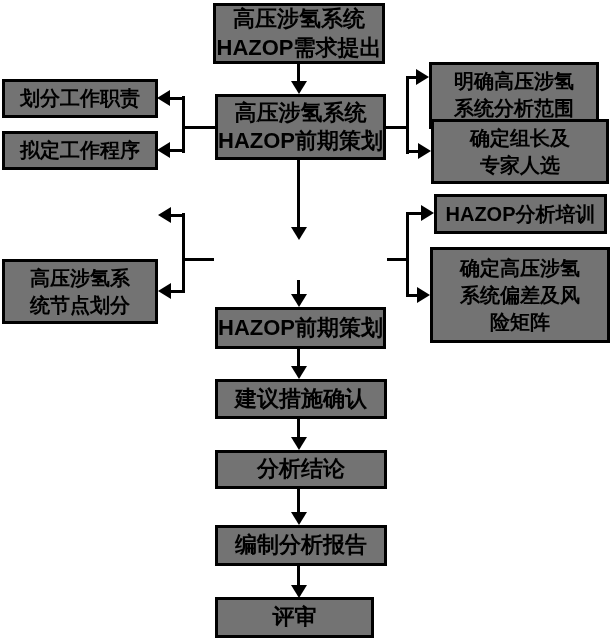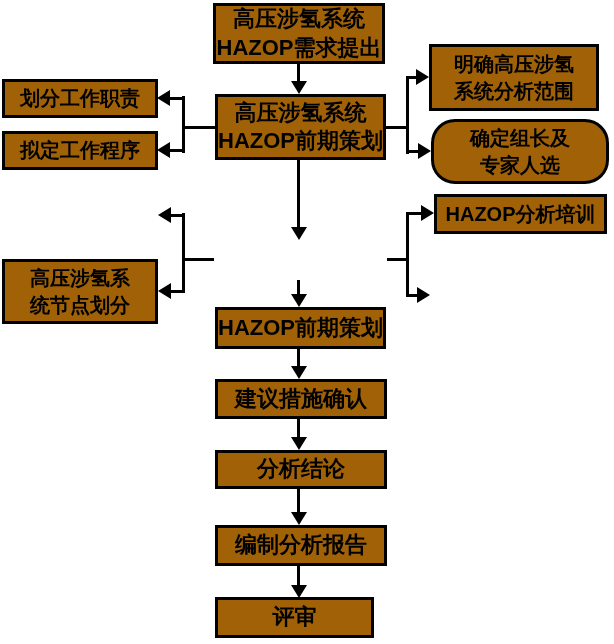--- a/index.html
+++ b/index.html
@@ -13,21 +13,21 @@
     height: 644px;
     background: #ffffff;
     font-family: "Liberation Sans", "DejaVu Sans", sans-serif;
     color: #000000;
     overflow: hidden;
   }
   .node {
     position: absolute;
     box-sizing: border-box;
     border: 3px solid #000000;
-    background: #a16207;
+    background: #737373;
     display: flex;
     align-items: center;
     justify-content: center;
     text-align: center;
     white-space: pre-line;
     font-weight: bold;
     color: #000000;
   }
   .f22 { font-size: 22px; line-height: 1.28; }
   .f20 { font-size: 20px; line-height: 1.35; }
@@ -69,25 +69,28 @@
   <div class="node f22" style="left:215px; top:379px; width:172px; height:40px;">建议措施确认</div>
   <div class="node f22" style="left:215px; top:525px; width:172px; height:41px;">编制分析报告</div>
   <div class="node f22" style="left:215px; top:450px; width:172px; height:39px;">分析结论</div>
   <div class="node f22" style="left:215px; top:597px; width:159px; height:41px;">评审</div>
 
   <div class="node f20" style="left:2px; top:79px;  width:156px; height:39px;">划分工作职责</div>
   <div class="node f20" style="left:2px; top:131px; width:156px; height:39px;">拟定工作程序</div>
   <div class="node f20" style="left:2px; top:259px; width:156px; height:65px;">高压涉氢系
 统节点划分</div>
 
-  <div class="node f20" style="left:429px; top:44px;  width:170px; height:67px;">明确高压涉氢
+  <div class="node f20" style="left:429px; top:62px;  width:170px; height:67px;font-family:Liberation Mono, monospace;">明确高压涉氢
 系统分析范围</div>
-  <div class="node f20" style="left:431px; top:119px; width:178px; height:65px;border-radius:24px;">确定组长及
+  <div class="node f20" style="left:431px; top:119px; width:178px; height:65px;">确定组长及
 专家人选</div>
   <div class="node f20" style="left:434px; top:194px; width:173px; height:40px;">HAZOP分析培训</div>
+  <div class="node f20" style="left:430px; top:247px; width:180px; height:96px;">确定高压涉氢
+系统偏差及风
+险矩阵</div>
 
   <div class="vline" style="left:297px; top:64px;  width:3px; height:18px;"></div>
   <div class="arr down" style="left:291px; top:81px;"></div>
 
   <div class="vline" style="left:297px; top:160px; width:3px; height:67px;"></div>
   <div class="arr down" style="left:291px; top:227px;"></div>
 
   <div class="vline" style="left:297px; top:280px; width:3px; height:15px;"></div>
   <div class="arr down" style="left:291px; top:294px;"></div>
 

